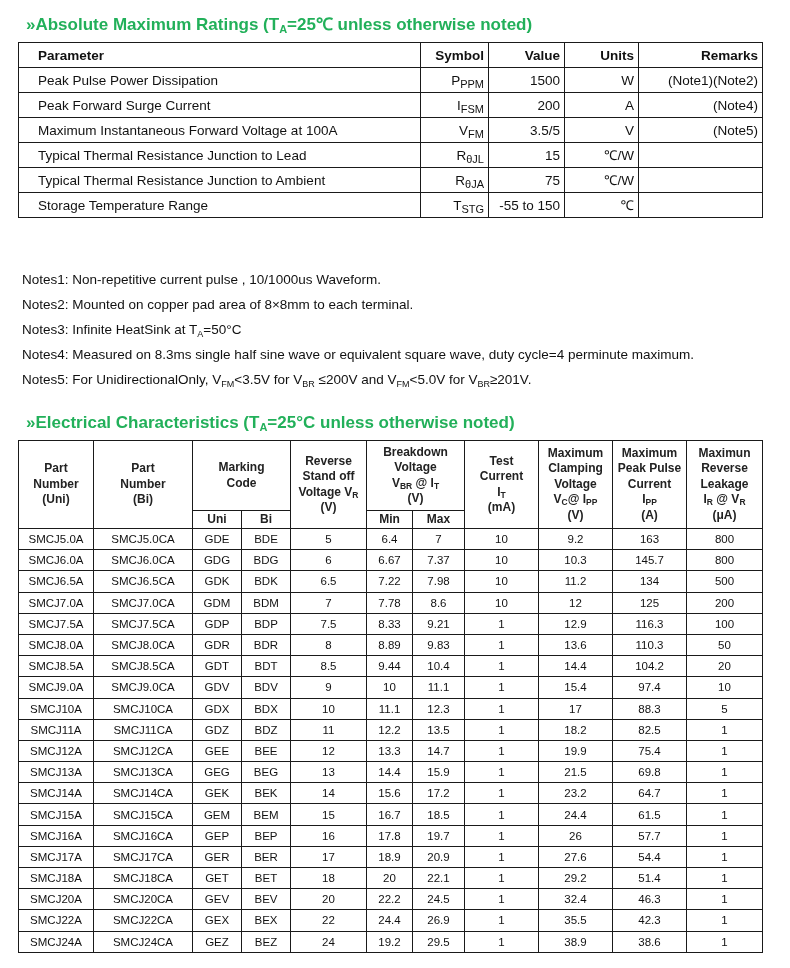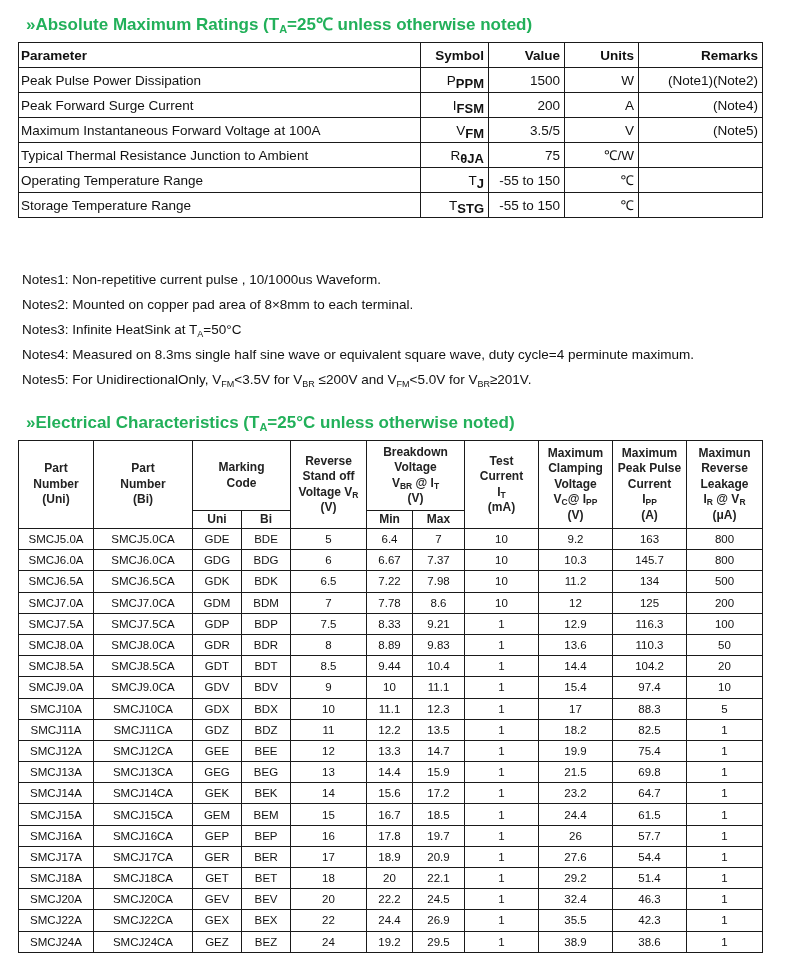--- a/index.html
+++ b/index.html
@@ -15,22 +15,22 @@
   #title1 { top: 12px; }
   #title2 { top: 413px; }
 
   table { position: absolute; border-collapse: collapse; table-layout: fixed; }
   td, th { border: 1.5px solid #1a1a1a; }
 
   
   #abs-table { left: 18px; top: 42px; width: 744px; }
   #abs-table td, #abs-table th { height: 25px; font-size: 13.5px; padding: 0 4px; text-align: right; }
   #abs-table th { font-weight: bold; }
-  #abs-table th.param-h, #abs-table td.param { text-align: left; padding-left: 2px; }
-  #abs-table td.sym sub { font-size: 13px; vertical-align: -3px; line-height: 0; font-weight: bold; }
+  #abs-table th.param-h, #abs-table td.param { text-align: left; padding-left: 19px; }
+  #abs-table td.sym sub { font-size: 11px; vertical-align: -3px; line-height: 0; }
 
   
   .note { position: absolute; left: 22px; font-size: 13.5px; white-space: nowrap; }
   .note sub { font-size: 9px; vertical-align: -3px; line-height: 0; }
 
   
   #elec-table { left: 18px; top: 440px; width: 744px; }
   #elec-table th { font-weight: bold; font-size: 12px; line-height: 15.5px; text-align: center; color: #222; padding: 0 2px; }
   #elec-table th sub { font-size: 8.5px; vertical-align: -2px; line-height: 0; }
   #elec-table td { height: 21.2px; font-size: 11.5px; text-align: center; padding: 0; }
@@ -75,31 +75,31 @@
         <td>(Note4)</td>
       </tr>
       <tr>
         <td class="param">Maximum Instantaneous Forward Voltage at 100A</td>
         <td class="sym"><span>V</span><sub>FM</sub></td>
         <td>3.5/5</td>
         <td>V</td>
         <td>(Note5)</td>
       </tr>
       <tr>
+        <td class="param">Typical Thermal Resistance Junction to Lead</td>
+        <td class="sym"><span>R</span><sub>θJL</sub></td>
+        <td>15</td>
+        <td>℃/W</td>
+        <td></td>
+      </tr>
+      <tr>
         <td class="param">Typical Thermal Resistance Junction to Ambient</td>
         <td class="sym"><span>R</span><sub>θJA</sub></td>
         <td>75</td>
         <td>℃/W</td>
-        <td></td>
-      </tr>
-      <tr>
-        <td class="param">Operating Temperature Range</td>
-        <td class="sym"><span>T</span><sub>J</sub></td>
-        <td>-55 to 150</td>
-        <td>℃</td>
         <td></td>
       </tr>
       <tr>
         <td class="param">Storage Temperature Range</td>
         <td class="sym"><span>T</span><sub>STG</sub></td>
         <td>-55 to 150</td>
         <td>℃</td>
         <td></td>
       </tr>
     </tbody>

